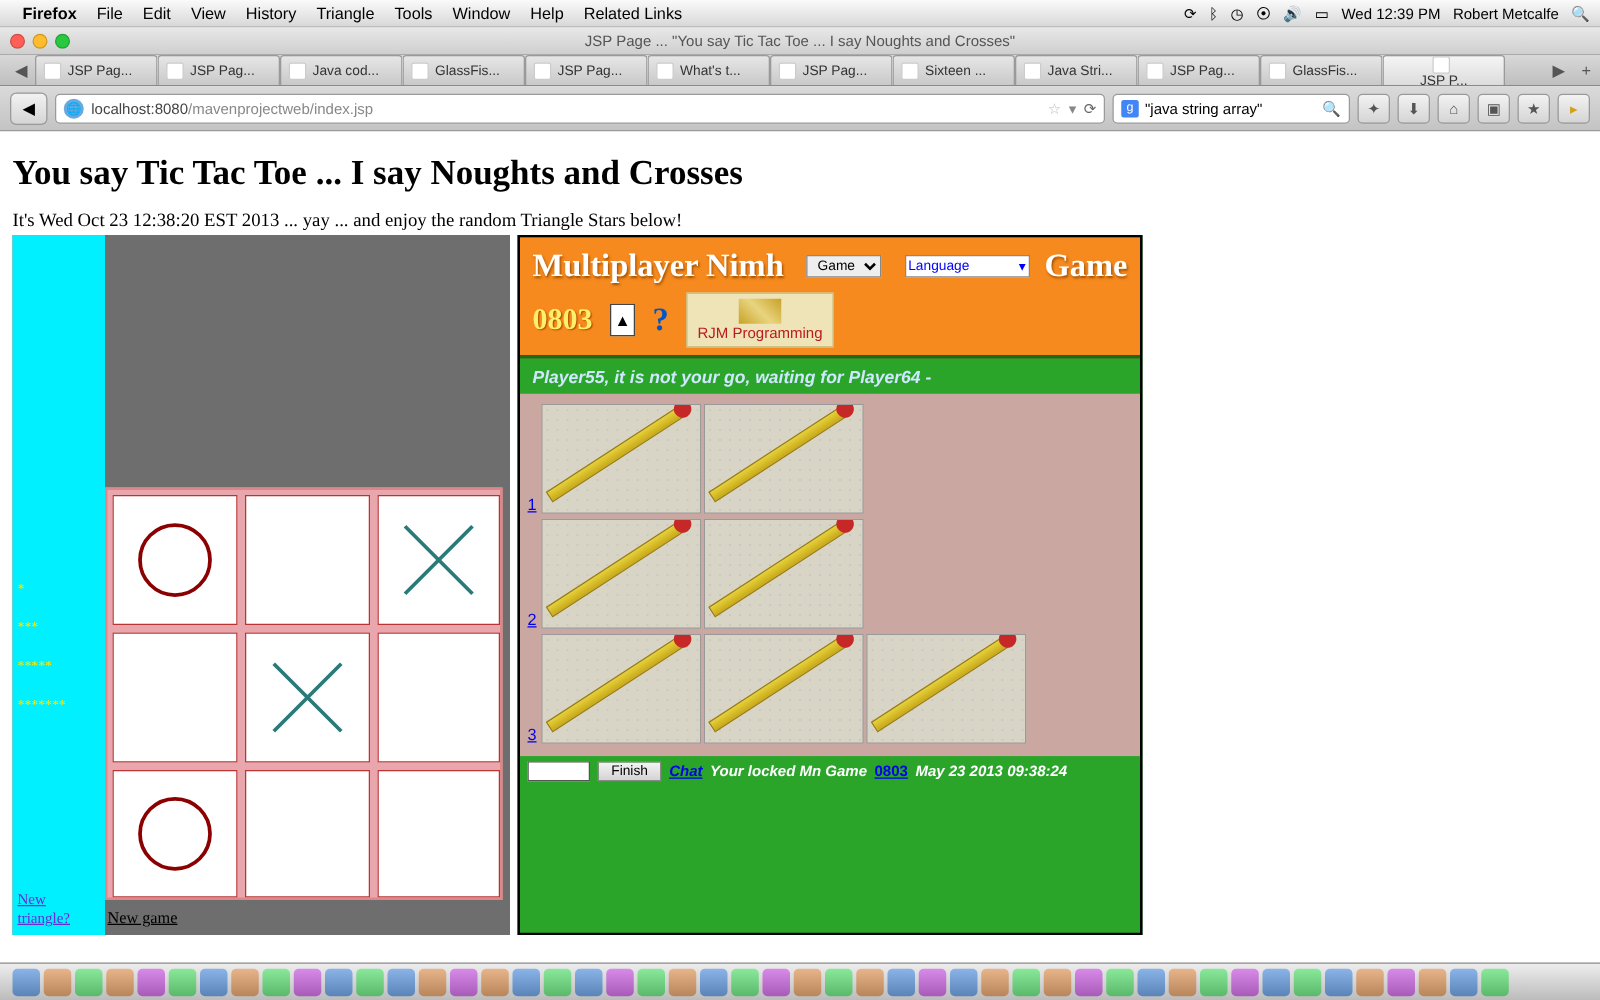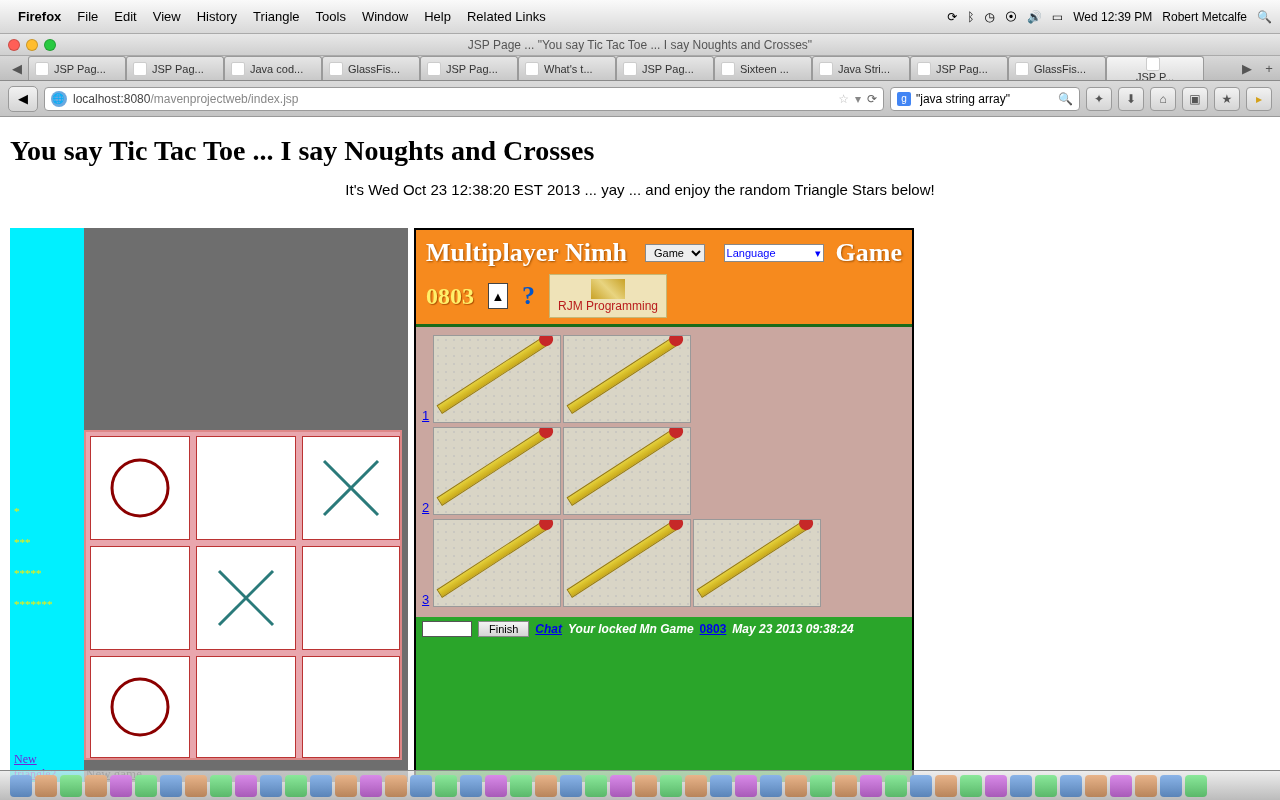--- a/index.html
+++ b/index.html
@@ -1,19 +1,19 @@
 <!DOCTYPE html>
 <html><head>
 <meta charset="utf-8">
 <style>
 * { box-sizing: border-box; margin: 0; padding: 0; }
 body { font-family: "Lucida Grande", Arial, sans-serif; font-size: 13px; background: #fff; width: 1280px; height: 800px; overflow: hidden; }
 
 
-.menubar { height: 34px; background: linear-gradient(#fafafa,#d8d8d8); display: flex; align-items: center; padding: 0 8px; font-size: 13px; border-bottom: 1px solid #aaa; }
+.menubar { height: 22px; background: linear-gradient(#fafafa,#d8d8d8); display: flex; align-items: center; padding: 0 8px; font-size: 13px; border-bottom: 1px solid #aaa; }
 .menubar .apple { font-size: 14px; margin-right: 10px; }
 .menubar .mitem { margin-right: 16px; cursor: default; }
 .menubar .mitem.bold { font-weight: bold; }
 .menubar .spacer { flex: 1; }
 .menubar .ricon { margin-left: 10px; font-size: 12px; }
 
 
 .titlebar { height: 22px; background: linear-gradient(#e8e8e8,#cfcfcf); display: flex; align-items: center; padding: 0 8px; border-bottom: 1px solid #aaa; font-size: 12px; position: relative; }
 .tlights { display: flex; gap: 6px; }
 .tlight { width: 12px; height: 12px; border-radius: 50%; border: 1px solid rgba(0,0,0,0.2); }
@@ -41,21 +41,21 @@
 .urlbar .star { margin-left: auto; color: #bbb; margin-right: 6px; }
 .urlbar .reload { color: #666; }
 .searchbar { width: 190px; height: 24px; border: 1px solid #9a9a9a; border-radius: 4px; background: #fff; display: flex; align-items: center; padding: 0 6px; font-size: 12px; }
 .searchbar .g { width:14px;height:14px;background:#4285f4;border-radius:2px;color:#fff;font-size:10px;display:flex;align-items:center;justify-content:center;margin-right:5px;}
 .searchbar .mag { margin-left: auto; color: #888; }
 .tbico { width: 26px; height: 24px; border: 1px solid #9a9a9a; border-radius: 4px; background: linear-gradient(#f2f2f2,#d5d5d5); display:flex;align-items:center;justify-content:center;font-size:12px;color:#555;}
 
 
 .page { padding: 10px; height: calc(800px - 22px - 22px - 25px - 36px - 30px); overflow: hidden; }
 h1 { font-family: "Times New Roman", serif; font-size: 28px; font-weight: bold; margin: 8px 0 14px 0; }
-.subtext { font-family: Liberation Sans, sans-serif; font-size: 15px; margin-bottom: 30px; text-align: center; }
+.subtext { font-family: Liberation Serif, serif; font-size: 15px; margin-bottom: 2px; }
 .frames { display: flex; gap: 6px; }
 
 
 .frameL { width: 398px; height: 560px; background: #6e6e6e; display: flex; }
 .cyan { width: 74px; background: #00f0ff; display:flex;flex-direction:column;justify-content:flex-end;padding:6px 4px; font-family:"Times New Roman",serif; font-size:13px;}
 .cyan .dots { color: #ffea00; font-size: 11px; margin-top: 40px; line-height:1.4; }
 .cyan a { color: #6d28d9; text-decoration: underline; font-size:12px;}
 .ttt-area { flex:1; display:flex; flex-direction:column; justify-content:flex-end; background:#6e6e6e;}
 .ttt { width: 318px; height: 330px; background:#e9a6ad; border:2px solid #d88; position:relative;}
 .cell { position:absolute; background:#fff; border:1px solid #b33; display:flex;align-items:center;justify-content:center;}
@@ -287,20 +287,23 @@
         <div class="orow2">
           <span class="onum">0803</span>
           <div class="opine">▲</div>
           <span class="ohelp">?</span>
           <div class="rjm">
             <div class="logo"></div>
             <div class="rjmt">RJM Programming</div>
           </div>
         </div>
       </div>
+      <div class="greenbar">
+        <span class="status">Player55, it is not your go, waiting for Player64 -</span>
+      </div>
       <div class="rosy" id="match-area">
           <div class="matchrow">
             <a href="#" class="rownum">1</a>
             <div class="match">
               <div class="texture"></div>
               <div class="stick"></div>
             </div>
             <div class="match">
               <div class="texture"></div>
               <div class="stick"></div>

